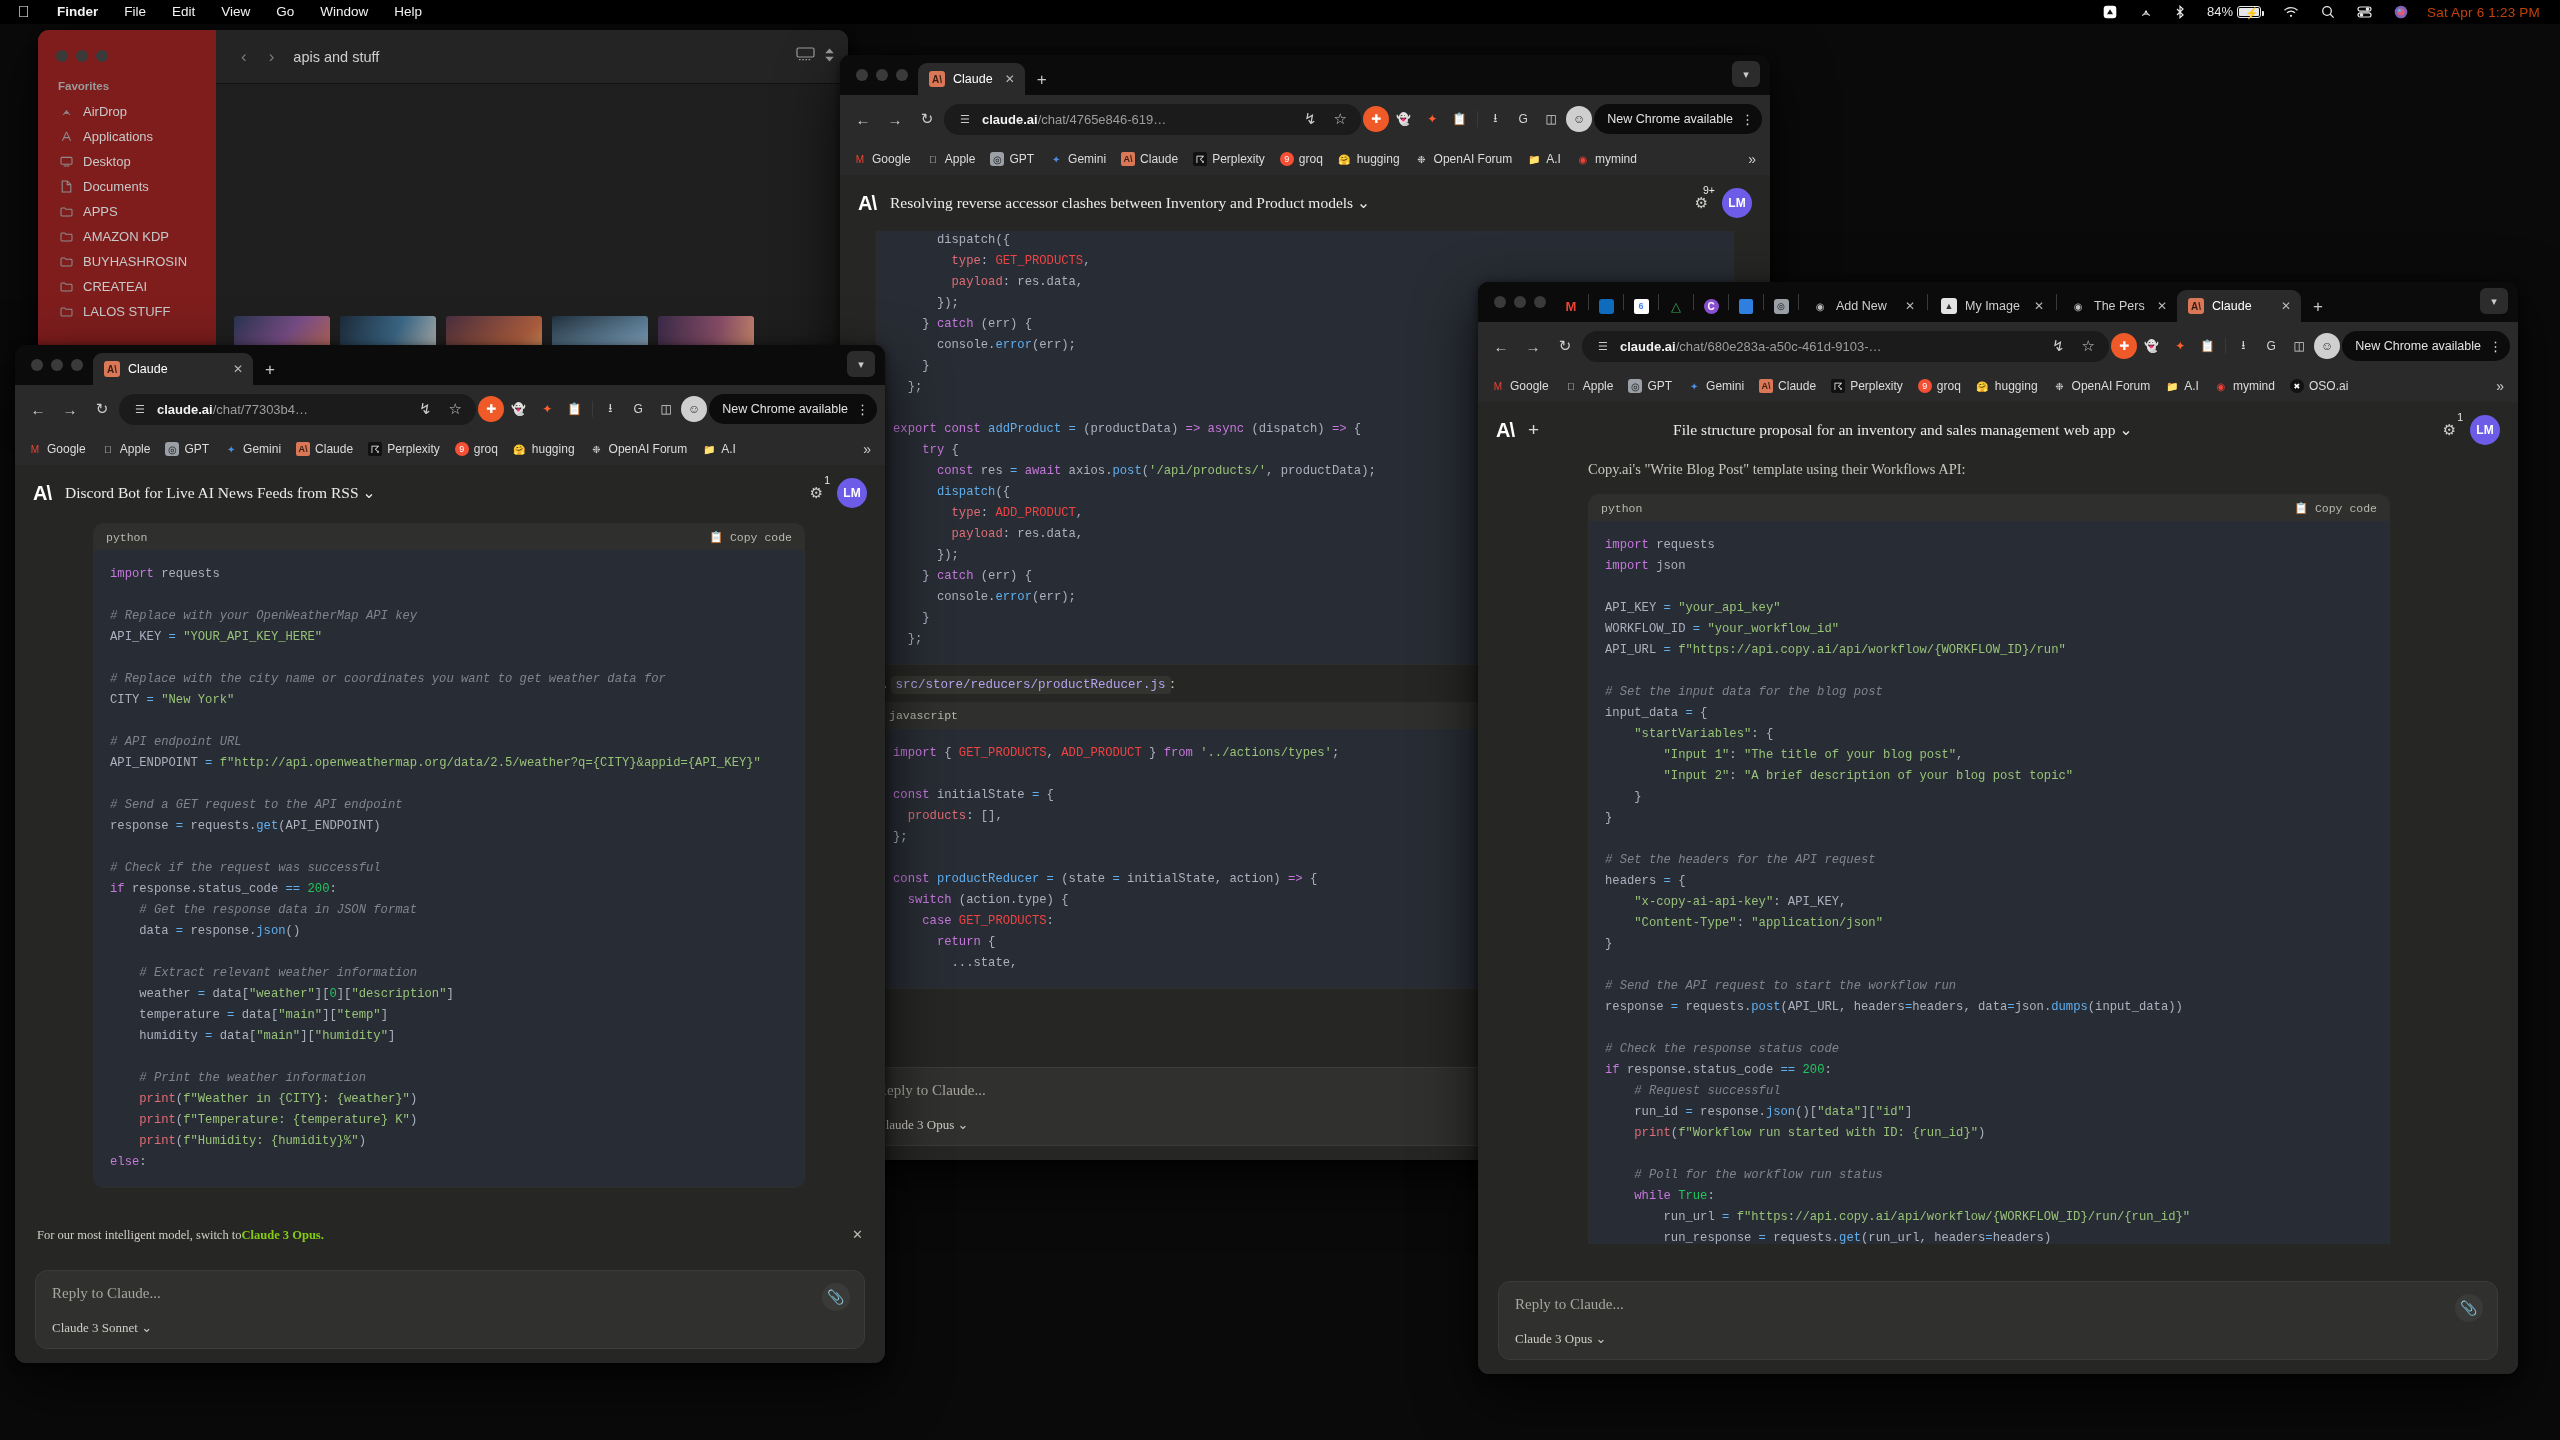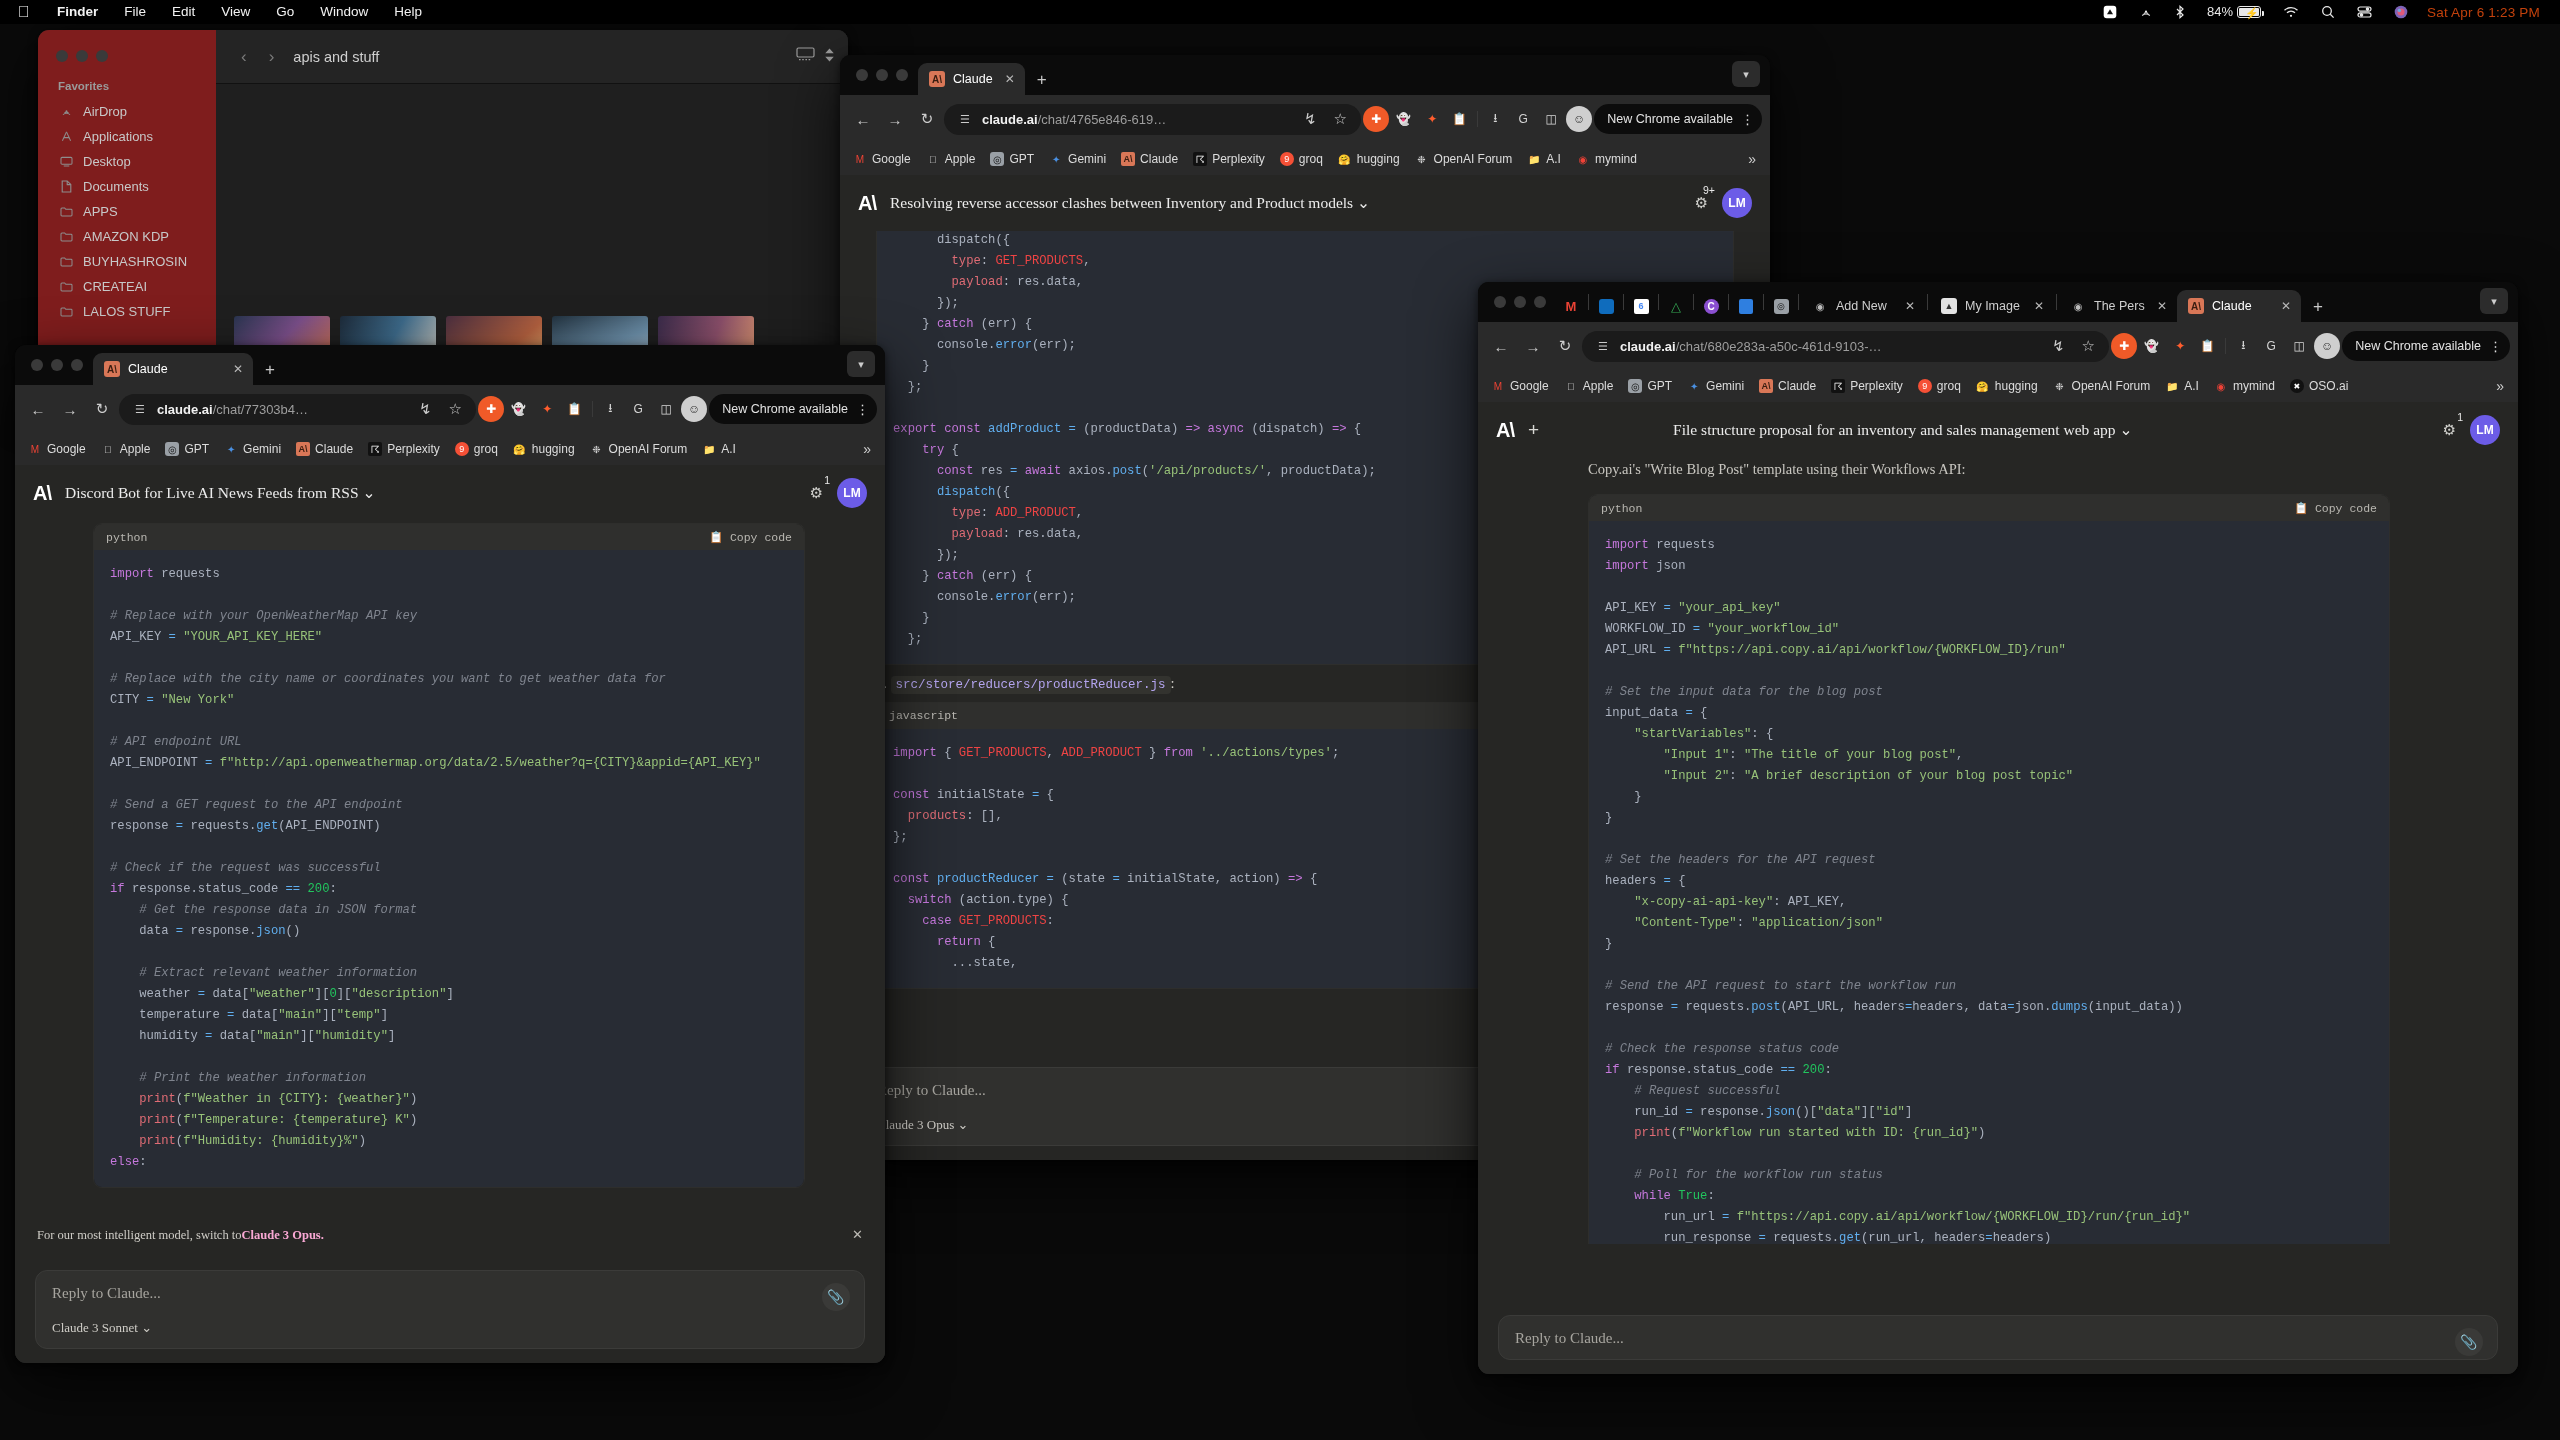--- a/index.html
+++ b/index.html
@@ -107,21 +107,21 @@
   .codechip { font-family:"Liberation Mono", monospace; font-size:12.5px; color:#b4a5f0;
               background:#33332f; padding:2px 5px; border-radius:4px; }
   .composer { position:absolute; left:0; right:0; bottom:0; padding:0 20px 14px; background:#262624; }
   .comp-box { background:#30302e; border:1px solid #3b3b39; border-radius:12px; padding:14px 16px 12px; position:relative; }
   .comp-ph { color:#a7a59f; font-family:"Liberation Serif", serif; font-size:15px; }
   .comp-model { color:#cfcdc7; font-family:"Liberation Serif", serif; font-size:13px; margin-top:18px; }
   .comp-clip { position:absolute; right:14px; top:12px; width:28px; height:28px; border-radius:50%;
                background:#3a3a38; display:flex; align-items:center; justify-content:center; color:#d7d5cf; font-size:14px; }
   .upsell { display:flex; align-items:flex-end; padding:4px 22px 8px; color:#cfcdc7; font-size:12.5px;
             font-family:"Liberation Serif", serif; }
-  .upsell b { color:#f9a8d4; }
+  .upsell b { color:#84cc16; }
   .upsell .x { margin-left:auto; color:#bdbbb5; font-size:13px; }
 
   
   #win1 { left:15px; top:345px; width:870px; height:1018px; background:#0b0b0b; }
   #win2 { left:840px; top:55px; width:930px; height:1105px; background:#0b0b0b; }
   #win3 { left:1478px; top:282px; width:1040px; height:1092px; background:#0b0b0b; }
 </style>
 </head>
 <body>
 
@@ -810,19 +810,20 @@
 </span><span class="c">    # Poll for the workflow run status
 </span><span class="p">    </span><span class="k">while </span><span class="n">True</span><span class="p">:
 </span><span class="p">        run_url </span><span class="f">= </span><span class="s">f"https://api.copy.ai/api/workflow/{WORKFLOW_ID}/run/{run_id}"
 </span><span class="p">        run_response </span><span class="f">= </span><span class="p">requests.</span><span class="f">get</span><span class="p">(run_url, headers</span><span class="f">=</span><span class="p">headers)
 </span></div>
         </div>
       </div>
       <div class="composer">
         <div class="comp-box">
           <div class="comp-ph">Reply to Claude...</div>
+          <div class="comp-model"><span>Claude 3 Opus</span> <span>⌄</span></div>
           <div class="comp-clip">📎</div>
         </div>
       </div>
     </div>
   </div>
 
 </div>
 
 </body></html>

